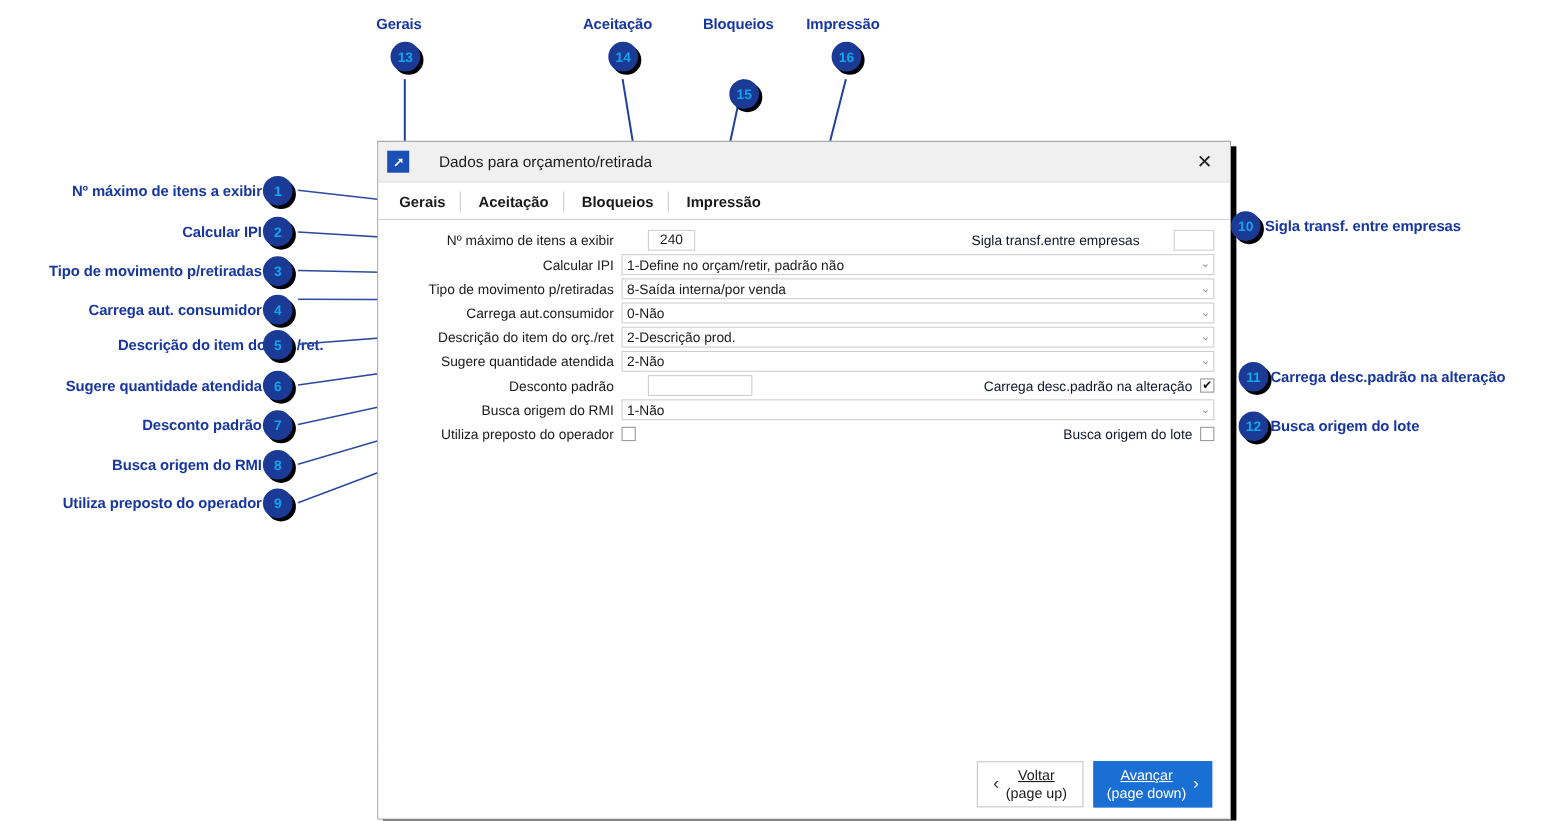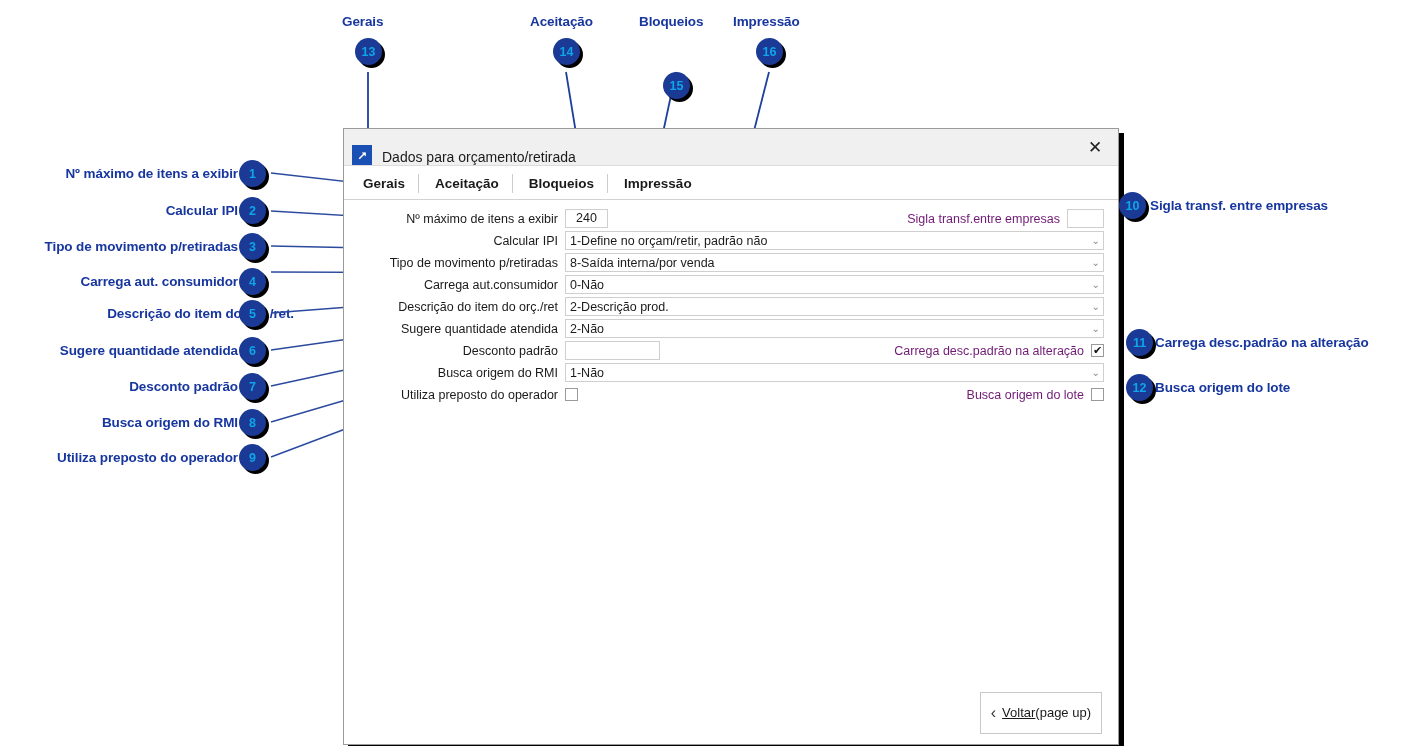--- a/index.html
+++ b/index.html
@@ -31,21 +31,21 @@
   #dialog{
     position:absolute;left:343px;top:128px;width:774px;height:615px;
     background:#ffffff;
     border:1px solid #9a9a9a;
     box-shadow:5px 5px 0 0 #000000;
     z-index:20;
     display:flex;flex-direction:column;
   }
   .titlebar{
     height:36px;background:#f0f0f0;border-bottom:1px solid #dcdcdc;
-    display:flex;align-items:flex-end;flex:0 0 auto;
+    display:flex;align-items:center;flex:0 0 auto;gap:17px;
   }
   .title-icon{
     width:20px;height:20px;background:#1a4fb4;margin-left:8px;
     display:flex;align-items:center;justify-content:center;flex:0 0 auto;
   }
   .title-icon svg{display:block;}
   .title-text{
     margin-left:10px;font-size:14px;color:#1a1a1a;
     font-family:"Liberation Sans", sans-serif;
   }
@@ -87,57 +87,57 @@
   }
   .lbl{
     font-size:12.5px;color:#1a1a1a;text-align:right;
     font-family:"Liberation Sans", sans-serif;white-space:nowrap;
   }
   .lbl.left-col{width:200px;padding-right:7px;}
   .ctl-wrap{flex:1 1 auto;display:flex;align-items:center;}
   .inp{
     height:19px;border:1px solid #cfcfcf;background:#ffffff;
     font-size:12.5px;font-family:"Liberation Sans", sans-serif;
-    color:#1a1a1a;box-sizing:border-box;line-height:17px;
+    color:#1a1a1a;box-sizing:border-box;line-height:17px;margin-left:24px;
   }
   .inp.num{width:43px;text-align:center;}
   .inp.sigla{width:37px;}
   .inp.desconto{width:95px;}
   .sel{
     height:19px;border:1px solid #cfcfcf;background:#ffffff;
     font-size:12.5px;font-family:"Liberation Sans", sans-serif;
     color:#1a1a1a;box-sizing:border-box;
     display:flex;align-items:center;padding:0 3px 0 4px;
     width:100%;position:relative;
   }
   .sel .caret{margin-left:auto;color:#8b8b8b;font-size:10px;line-height:1;}
   .cbox{
     width:13px;height:13px;border:1px solid #9a9a9a;background:#fff;
     display:inline-flex;align-items:center;justify-content:center;
     box-sizing:border-box;flex:0 0 auto;
   }
   .cbox .tick{font-size:11px;color:#111;line-height:1;font-family:"DejaVu Sans",sans-serif;}
   .spacer-lbl{
-    font-size:12.5px;color:#701a75;text-align:right;white-space:nowrap;
+    font-size:12.5px;color:#0f172a;text-align:right;white-space:nowrap;
     font-family:"Liberation Sans", sans-serif;padding-right:7px;
   }
   
   .footer{
     flex:0 0 auto;height:62px;display:flex;align-items:center;
     justify-content:flex-end;padding-right:16px;gap:9px;background:#ffffff;
   }
   .btn{
     display:flex;align-items:center;justify-content:center;gap:6px;
     height:42px;box-sizing:border-box;
     font-family:"Liberation Sans", sans-serif;font-size:13px;
     border:1px solid #c8c8c8;background:#ffffff;color:#1a1a1a;
     padding:0 10px;min-width:97px;
   }
   .btn.primary{background:#1a6fd4;border-color:#1a6fd4;color:#ffffff;min-width:108px;}
-  .btn .lines{display:flex;flex-direction:row;align-items:center;line-height:1.25;}
+  .btn .lines{display:flex;flex-direction:column;align-items:center;line-height:1.25;}
   .btn .chev{font-size:16px;opacity:.9;}
   .ul{text-decoration:underline;}
 </style>
 </head>
 <body>
 
 <div class="leader" style="left:0;top:0;width:1405px;height:746px;">
   <svg width="1405" height="746" viewBox="0 0 1405 746">
     <g stroke="#2b4a9e" stroke-width="1.4" fill="none">
 
@@ -323,15 +323,22 @@
   </div>
 
   <div class="footer">
     <div class="btn">
       <span class="chev">‹</span>
       <span class="lines">
         <span class="ul">Voltar</span>
         <span>(page up)</span>
       </span>
     </div>
+    <div class="btn primary">
+      <span class="lines">
+        <span class="ul">Avançar</span>
+        <span>(page down)</span>
+      </span>
+      <span class="chev">›</span>
+    </div>
   </div>
 
 </div>
 
 </body></html>

